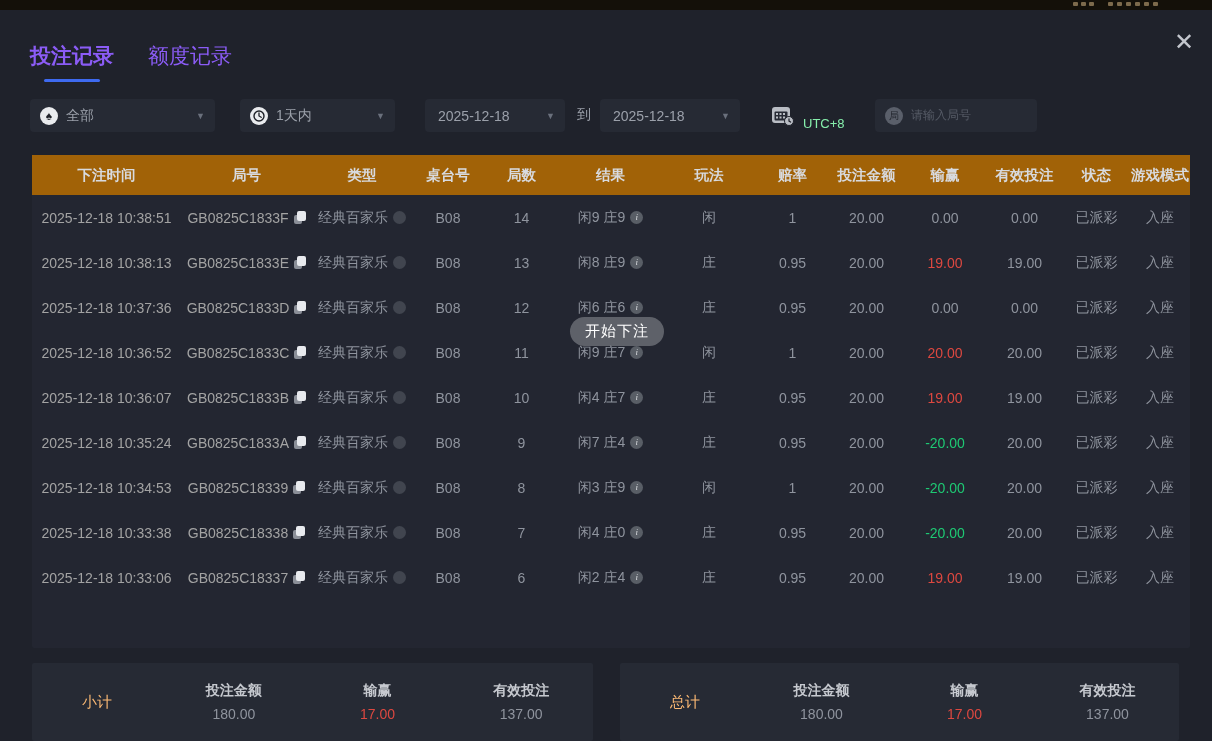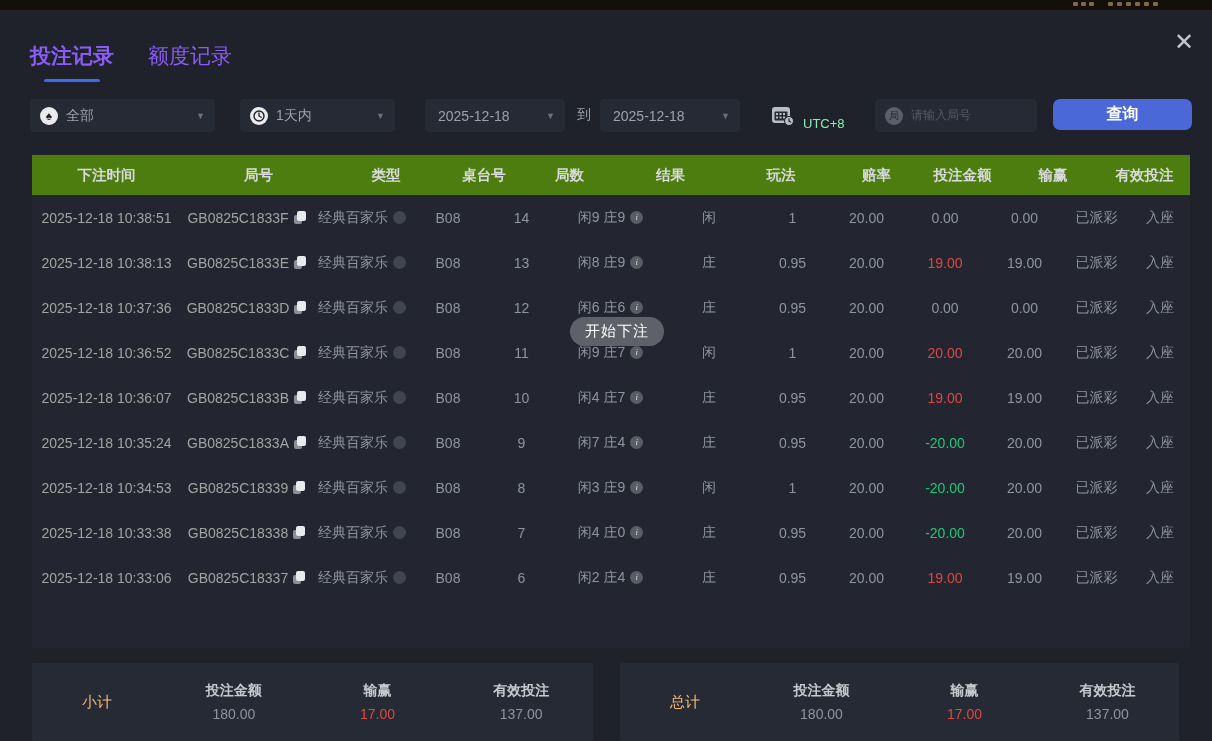--- a/index.html
+++ b/index.html
@@ -37,21 +37,21 @@
   .search-btn { position:absolute; left:1053px; top:0; width:139px; height:31px; background:#4a68d8;
     border:none; border-radius:7px; color:#ffffff; font-size:16px; font-weight:bold; cursor:pointer;
     font-family:inherit; }
   .date-text { padding-left:13px; }
   .input-placeholder { color:#565b66; font-size:12px; }
 
   
   .table-panel { position:absolute; left:32px; top:155px; width:1158px; height:493px;
     background:#232631; border-radius:2px; }
   .thead { display:grid; grid-template-columns:149px 131px 100px 72px 75px 103px 94px 73px 75px 82px 77px 67px 60px;
-    height:40px; background:#4d7c0f; align-items:center;gap:12px; }
+    height:40px; background:#a16207; align-items:center; }
   .thead .th { text-align:center; font-size:14.5px; font-weight:bold; color:#d8dade; white-space:nowrap; }
   .tbody .tr { display:grid; grid-template-columns:149px 131px 100px 72px 75px 103px 94px 73px 75px 82px 77px 67px 60px;
     height:45px; align-items:center; }
   .td { text-align:center; font-size:14px; color:#8f949e; white-space:nowrap;
     display:flex; align-items:center; justify-content:center; gap:5px; }
   .td.time, .td.round { color:#a3a3a3; }
   .copy-icon { width:12px; height:13px; position:relative; display:inline-block; cursor:pointer; }
   .copy-icon::before { content:""; position:absolute; left:0; bottom:0; width:8px; height:9px;
     background:#8b8f98; border-radius:2px; }
   .copy-icon::after { content:""; position:absolute; right:0; top:0; width:9px; height:10px;
@@ -145,21 +145,20 @@
           <circle cx="19" cy="18" r="4.5" fill="#b9bdc4" stroke="#1f222b" stroke-width="1"></circle>
           <path d="M19 15.8v2.3l1.6 1" fill="none" stroke="#1f222b" stroke-width="1.2" stroke-linecap="round"></path>
         </svg>
     </span>
     <span class="tz-text">UTC+8</span>
   </div>
   <div class="chip" style="left:875px;width:162px">
     <span class="icon-circle gray">局</span>
     <span class="input-placeholder">请输入局号</span>
   </div>
-  <button class="search-btn">查询</button>
 </div>
 
 <div class="table-panel">
   <div class="thead">
     <div class="th">下注时间</div>
     <div class="th">局号</div>
     <div class="th">类型</div>
     <div class="th">桌台号</div>
     <div class="th">局数</div>
     <div class="th">结果</div>

